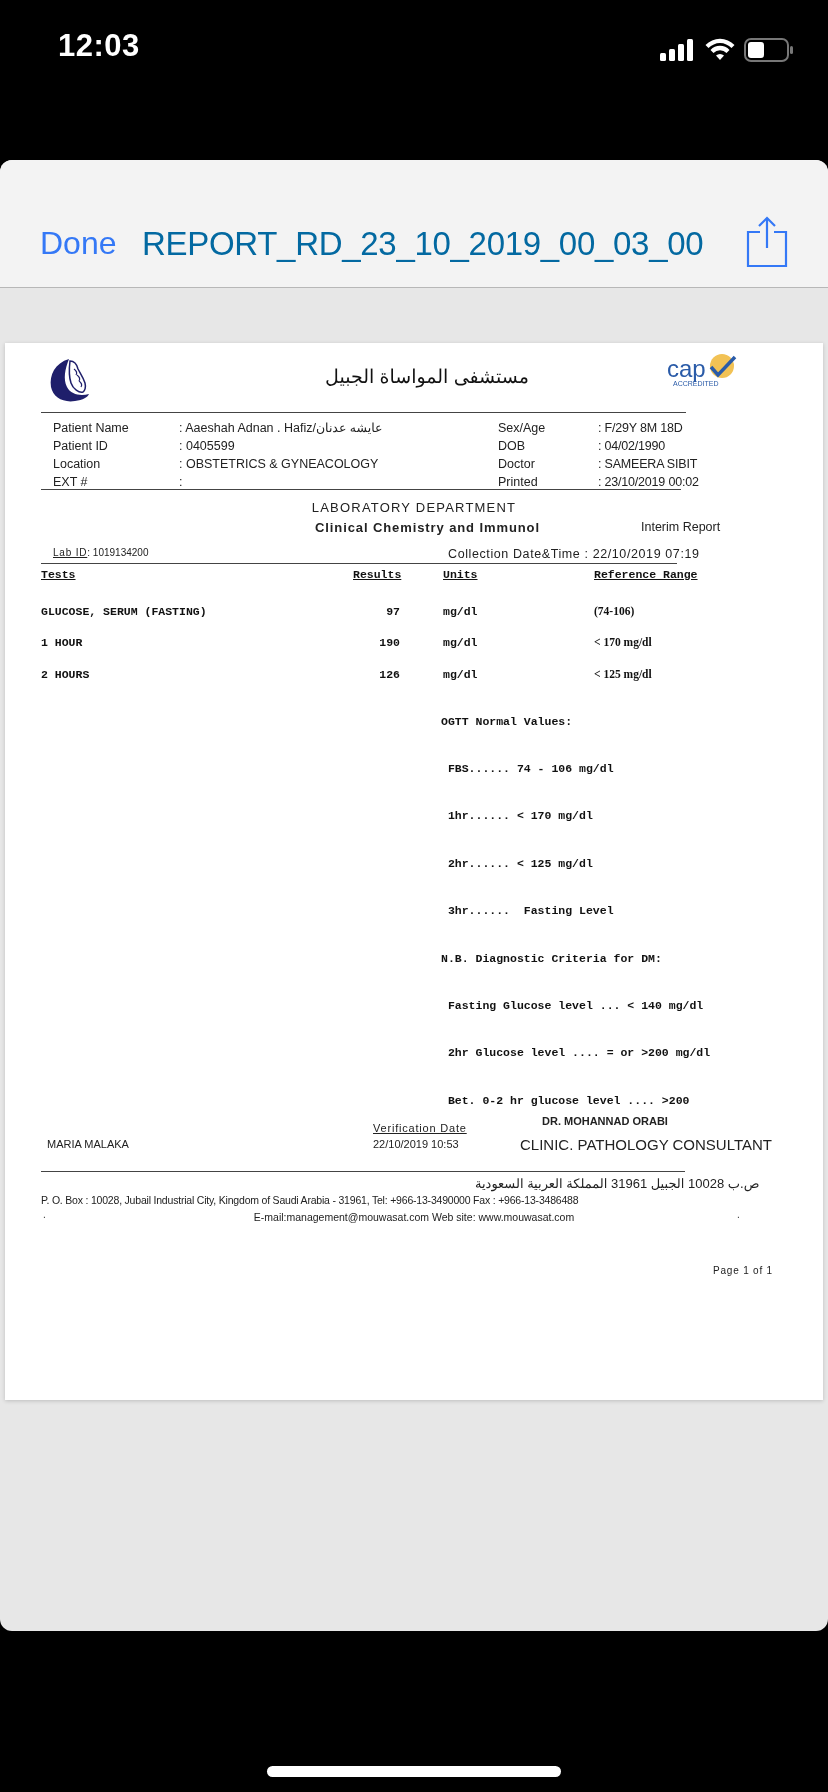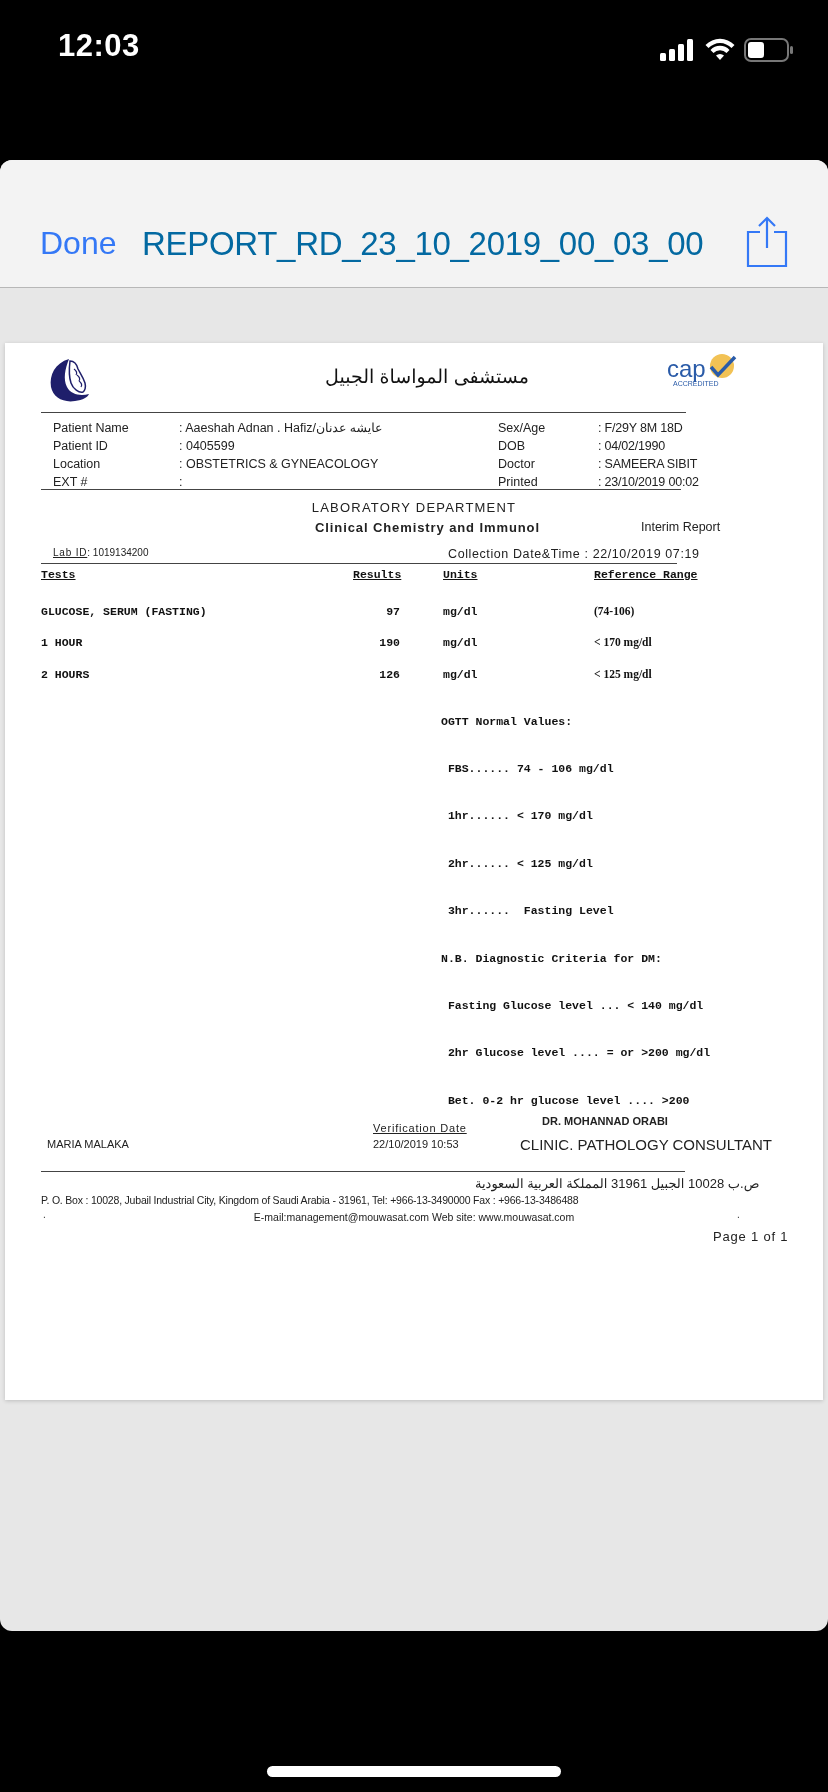--- a/index.html
+++ b/index.html
@@ -60,21 +60,21 @@
   .verif-label { position: absolute; left: 368px; top: 779px; font-size: 11px; color: #222; text-decoration: underline; letter-spacing: 0.8px; }
   .verif-date { position: absolute; left: 368px; top: 795px; font-size: 11px; color: #222; }
   .doc-name { position: absolute; left: 537px; top: 772px; font-size: 11px; font-weight: bold; color: #222; }
   .doc-title2 { position: absolute; left: 515px; top: 793px; font-size: 15px; color: #222; }
 
   .addr-ar { position: absolute; left: 470px; top: 833px; font-size: 13px; color: #222; direction: rtl; }
   .addr-en { position: absolute; left: 36px; top: 851px; font-size: 10.5px; color: #222; letter-spacing: -0.2px; }
   .addr-web { position: absolute; left: 0; width: 818px; top: 868px; text-align: center; font-size: 10.5px; color: #222; }
   .dot-l { position: absolute; left: 38px; top: 866px; font-size: 10px; color: #333; }
   .dot-r { position: absolute; left: 732px; top: 866px; font-size: 10px; color: #333; }
-  .page-no { position: absolute; left: 708px; top: 886px; font-size: 13px; color: #222; letter-spacing: 0.8px; }
+  .page-no { position: absolute; left: 708px; top: 922px; font-size: 10px; color: #222; letter-spacing: 0.8px; }
 
   .home-indicator { position: absolute; left: 267px; top: 1766px; width: 294px; height: 11px; border-radius: 6px; background: #fff; }
 </style>
 </head>
 <body>
 
 <div class="status-bar">
   <div class="status-time">12:03</div>
   <div class="status-icons">
     <svg width="36" height="22" viewBox="0 0 36 22">

